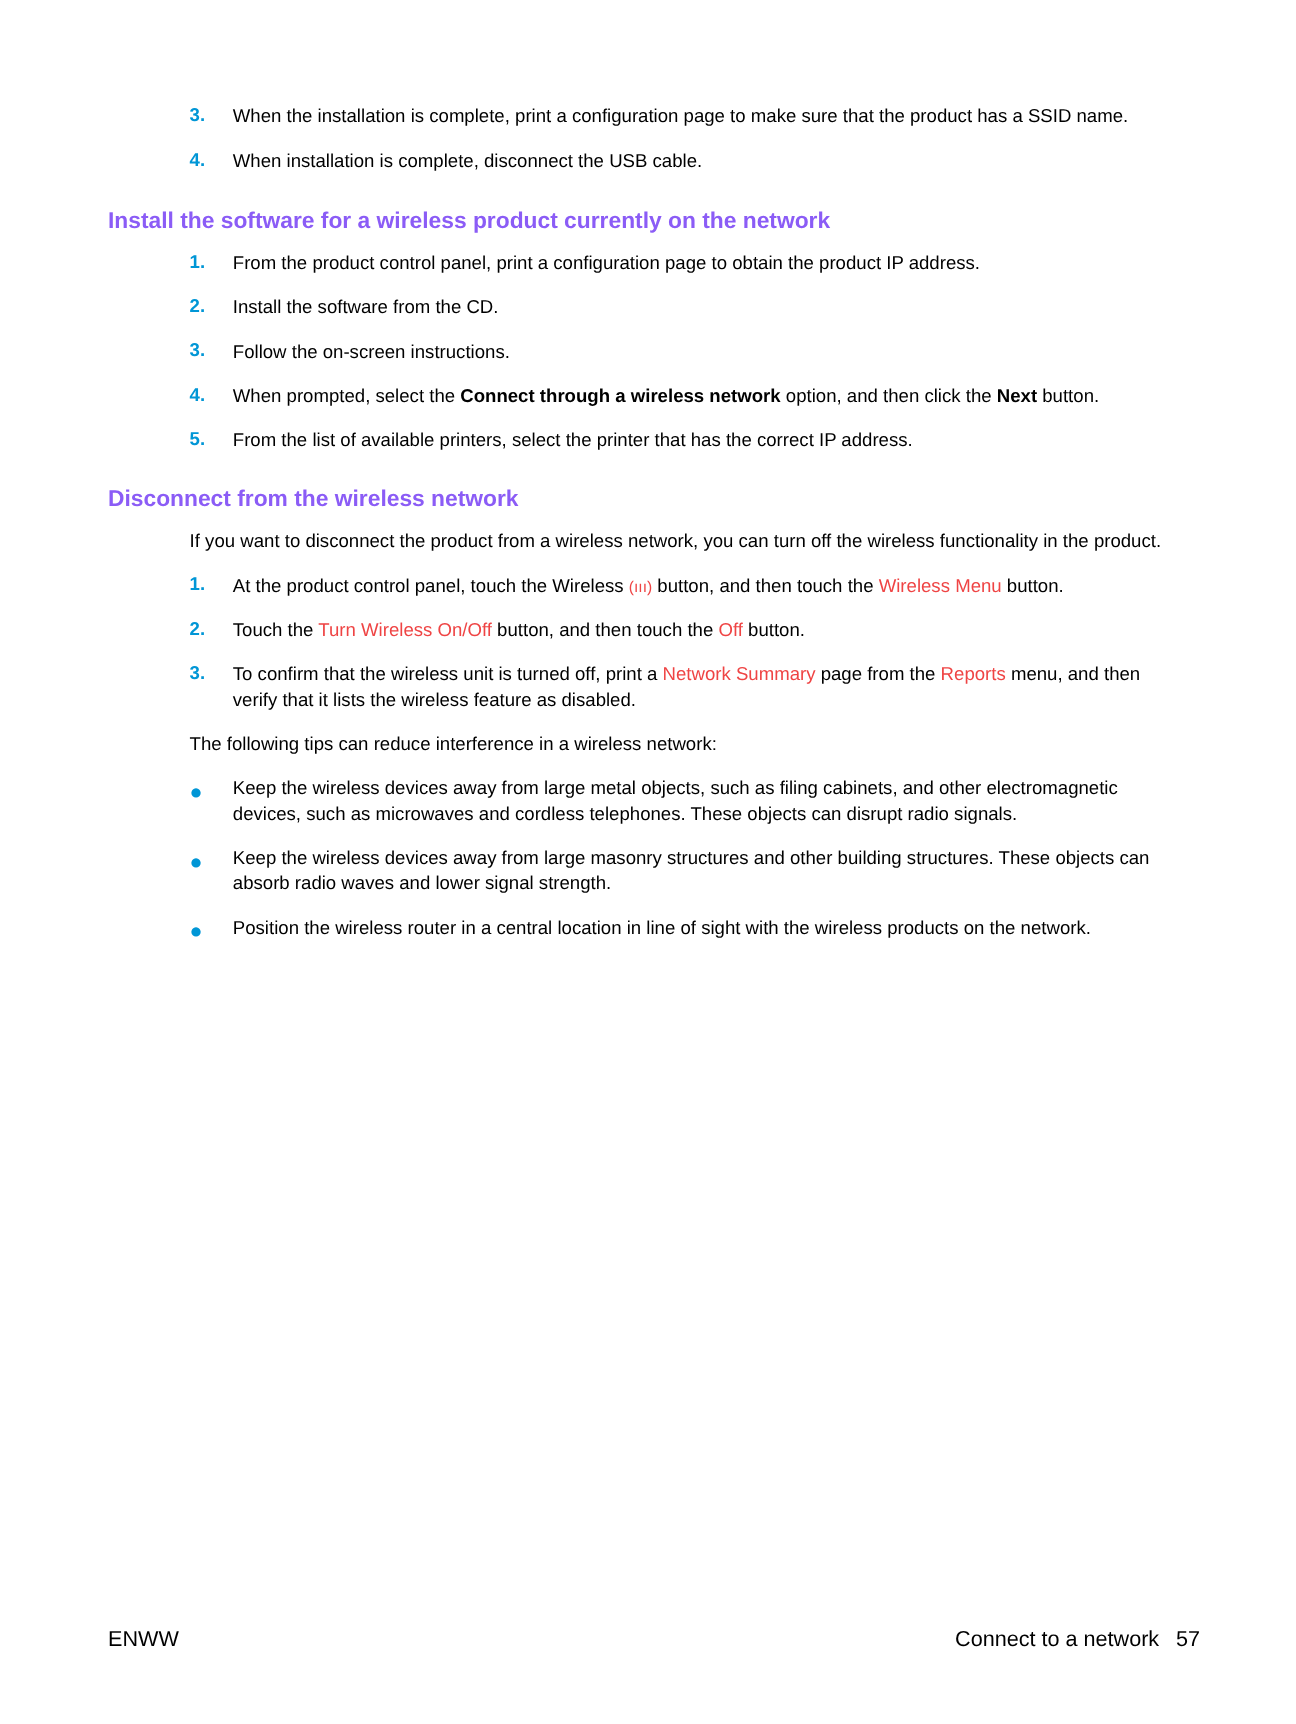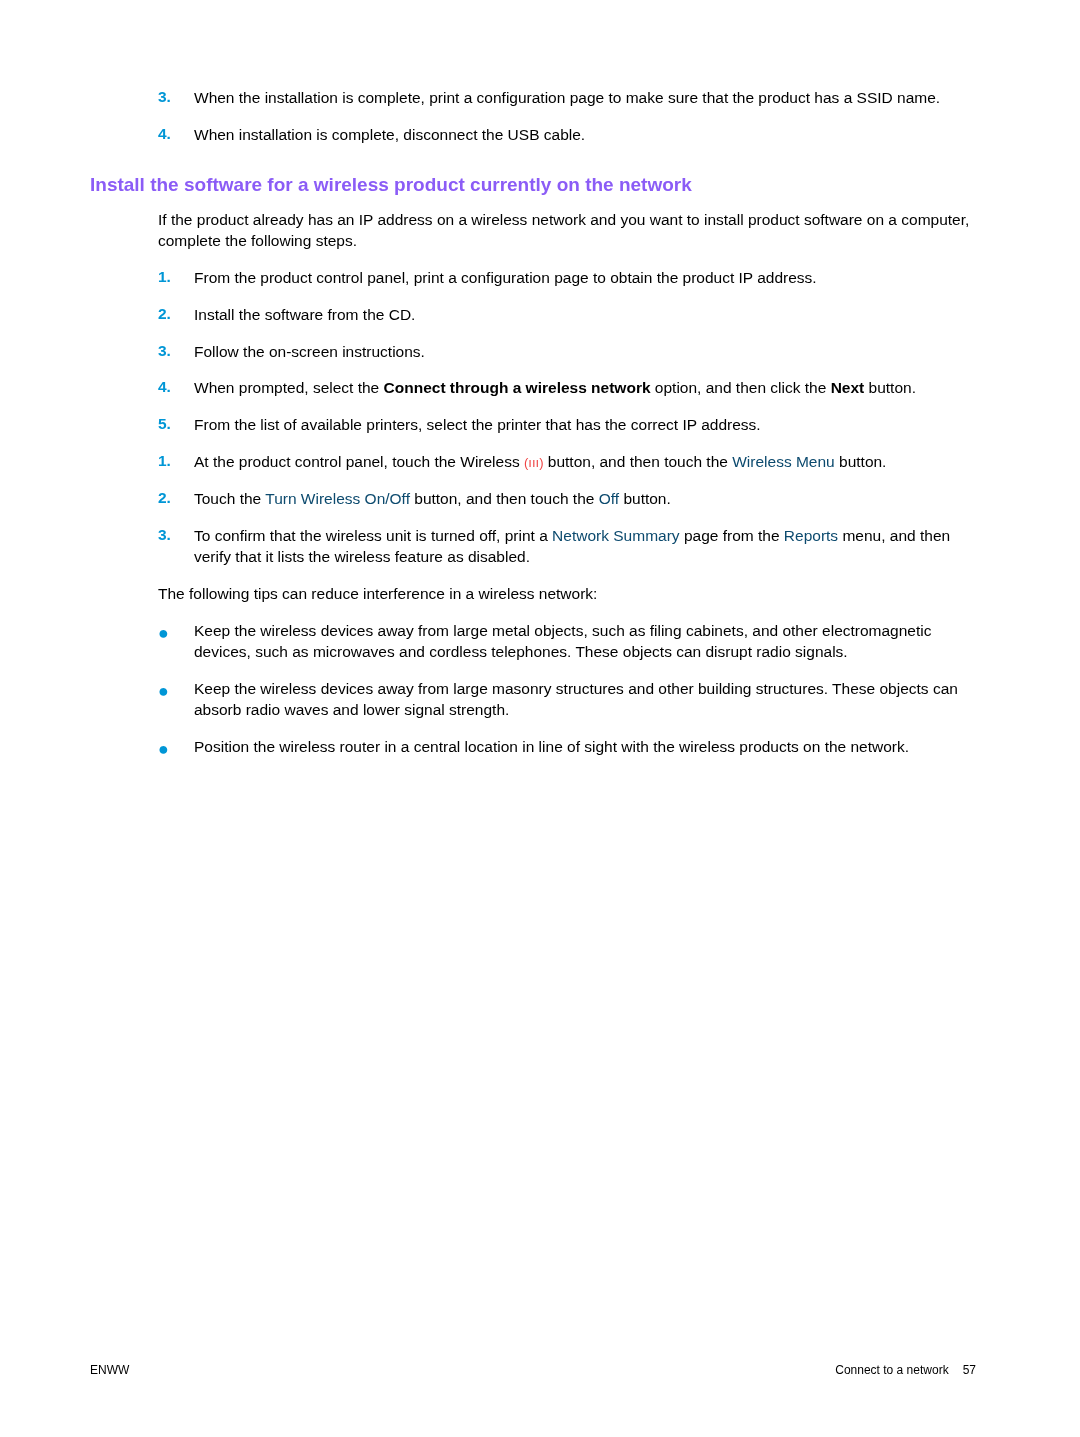--- a/index.html
+++ b/index.html
@@ -44,21 +44,21 @@
     margin: 28px 0 14px 0;
   }
   p.body {
     margin: 0 0 16px 68px;
     line-height: 1.35;
   }
   p.body-flush {
     margin: 0 0 16px 68px;
     line-height: 1.35;
   }
-  .ui { color: #0c4a6e; }
+  .ui { color: #ef4444; }
   .wicon {
     color: #ef4444;
     font-size: 13px;
     vertical-align: 0px;
   }
   ul.bullets {
     list-style: none;
     padding: 0;
     margin: 0 0 0 68px;
   }
@@ -72,24 +72,24 @@
     color: #0096d6;
     font-size: 18px;
     line-height: 1;
     padding-top: 3px;
   }
   ul.bullets li .btxt { flex: 1; }
   .footer {
     position: absolute;
     bottom: 60px;
     left: 90px;
-    right: 104px;
+    right: 80px;
     display: flex;
     justify-content: space-between;
-    font-size: 12px;
+    font-size: 18px;
   }
   .footer .right { }
   .footer .pageno { margin-left: 14px; }
 </style>
 </head>
 <body>
 
 <div class="page">
   <div class="content">
 
@@ -98,21 +98,20 @@
         <div class="ol-num">3.</div>
         <div class="ol-text">When the installation is complete, print a configuration page to make sure that the product has a SSID name.</div>
       </div>
       <div class="ol-item">
         <div class="ol-num">4.</div>
         <div class="ol-text">When installation is complete, disconnect the USB cable.</div>
       </div>
     </div>
 
     <h2 class="section">Install the software for a wireless product currently on the network</h2>
-    <p class="body">If the product already has an IP address on a wireless network and you want to install product software on a computer, complete the following steps.</p>
     <div class="ol-cont">
       <div class="ol-item">
         <div class="ol-num">1.</div>
         <div class="ol-text">From the product control panel, print a configuration page to obtain the product IP address.</div>
       </div>
       <div class="ol-item">
         <div class="ol-num">2.</div>
         <div class="ol-text">Install the software from the CD.</div>
       </div>
       <div class="ol-item">
@@ -124,20 +123,22 @@
         <div class="ol-text">
           <span>When prompted, select the </span><b>Connect through a wireless network</b><span> option, and then click the </span><b>Next</b><span> button.</span>
         </div>
       </div>
       <div class="ol-item">
         <div class="ol-num">5.</div>
         <div class="ol-text">From the list of available printers, select the printer that has the correct IP address.</div>
       </div>
     </div>
 
+    <h2 class="section">Disconnect from the wireless network</h2>
+    <p class="body">If you want to disconnect the product from a wireless network, you can turn off the wireless functionality in the product.</p>
     <div class="ol-cont">
       <div class="ol-item">
         <div class="ol-num">1.</div>
         <div class="ol-text">
           <span>At the product control panel, touch the Wireless </span><span class="wicon">(ııı)</span><span> button, and then touch the </span><span class="ui">Wireless Menu</span><span> button.</span>
         </div>
       </div>
       <div class="ol-item">
         <div class="ol-num">2.</div>
         <div class="ol-text">

